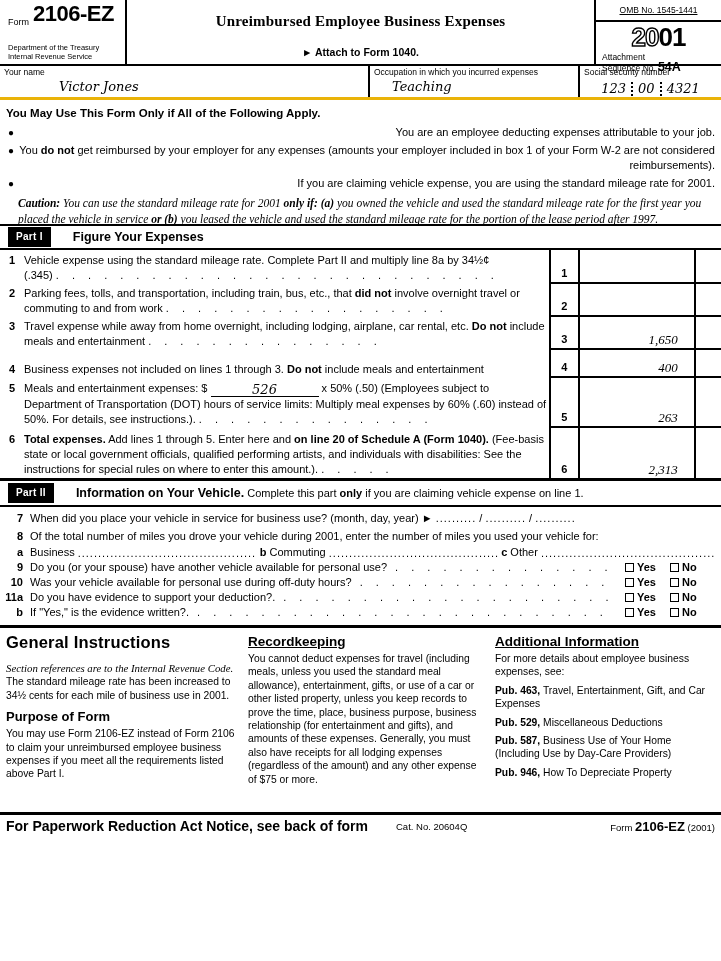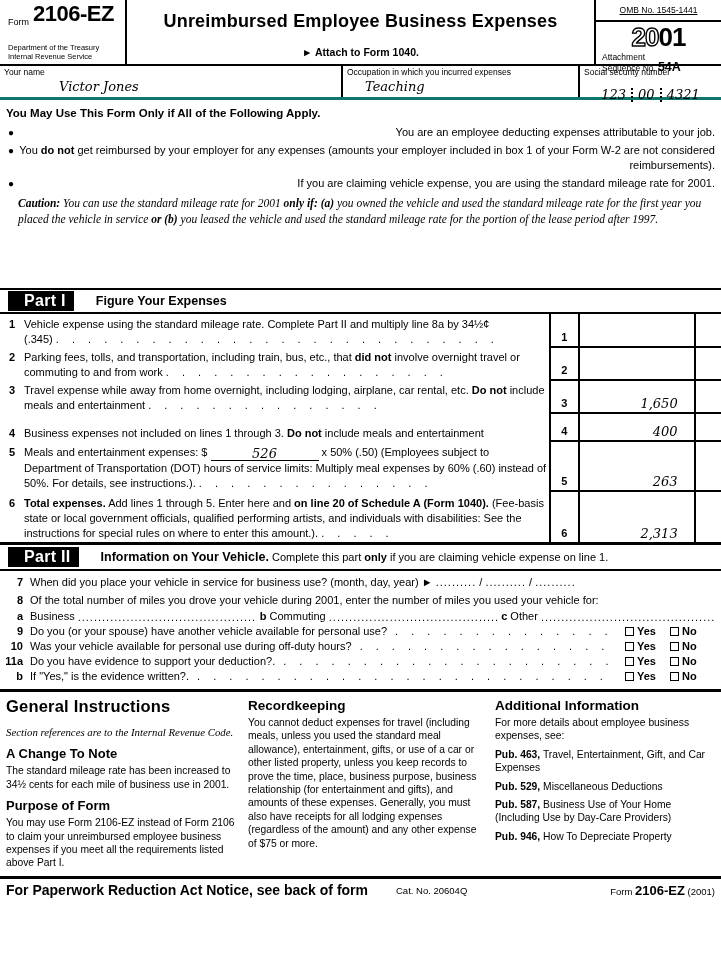--- a/index.html
+++ b/index.html
@@ -11,70 +11,70 @@
   
   .hdr{ display:flex; height:66px; border-bottom:2px solid #000; }
   .hdr-left{ width:127px; border-right:2px solid #000; padding:6px 4px 3px 8px;
              display:flex; flex-direction:column; justify-content:space-between; }
   .form-line{ display:flex; align-items:flex-start; gap:4px; }
   .form-word{ font-size:9px; padding-top:9px; }
   .form-number{ font-size:22px; font-weight:bold; letter-spacing:-0.5px; }
   .agency{ font-size:7.5px; line-height:9px; }
   .hdr-center{ flex:1; display:flex; flex-direction:column; justify-content:space-between;
                padding:14px 6px 4px 6px; text-align:center; }
-  .main-title{ font-size:18px; font-weight:bold; letter-spacing:0.2px; }
+  .main-title{ font-size:15px; font-weight:bold; letter-spacing:0.2px;font-family:Liberation Serif, serif; }
   .attach-note{ font-size:10.5px; font-weight:bold; }
   .hdr-right{ width:127px; border-left:2px solid #000; display:flex; flex-direction:column; }
   .omb{ font-size:8.5px; text-align:center; padding:3px 2px 2px 2px; border-bottom:2px solid #000;text-decoration:underline; }
   .year{ text-align:center; font-size:26px; font-weight:bold; line-height:26px; padding-top:2px; letter-spacing:-1px; }
   .year-outline{ color:#fff; -webkit-text-stroke:1.4px #000; text-shadow:0 0 0 #000; }
   .attach-seq{ font-size:8.5px; line-height:10px; padding:2px 0 0 6px; }
   .seq-no{ font-size:12.5px; font-weight:bold; margin-left:2px; }
 
   
-  .idrow{ display:flex; height:34px; border-bottom:3px solid #0f766e;gap:27px; }
+  .idrow{ display:flex; height:34px; border-bottom:3px solid #eab308; }
   .idcell{ padding:1px 4px; position:relative; }
   .idlabel{ font-size:8.5px; line-height:10px; }
   .id-name{ flex:1; }
   .id-occ{ width:210px; border-left:2px solid #000; }
   .id-ssn{ width:143px; border-left:2px solid #000; }
   .hand{ font-family:"DejaVu Serif",serif; font-style:italic; font-size:13px; }
   .id-val{ margin:2px 0 0 55px; }
   .id-val-occ{ margin:2px 0 0 18px; }
-  .ssn-val{ display:flex; justify-content:center; align-items:center; gap:5px; margin-top:10px;font-style:italic; }
+  .ssn-val{ display:flex; justify-content:center; align-items:center; gap:5px; margin-top:4px;font-style:italic; }
   .ssn-dots{ display:inline-block; width:0; height:14px; border-left:2px dotted #000; }
 
   
-  .elig{ padding:6px 6px 4px 6px; height:188px; }
+  .elig{ padding:6px 6px 4px 6px; height:124px; }
   .elig-h{ font-weight:bold; font-size:11.5px; margin-bottom:4px; }
   .bullet-row{ display:flex; margin-bottom:2px; }
   .bullet{ width:12px; font-size:10px; flex:none; padding-left:2px; }
   .bullet-text{ flex:1; line-height:15.5px;text-align:right; }
   .caution{ font-style:italic; margin:4px 0 0 12px; line-height:16px; font-family:"Liberation Serif","DejaVu Serif",serif; font-size:11.5px;}
   .caution b{ font-weight:bold; }
 
   
   .part-hdr{ display:flex; align-items:center; height:26px; padding:0 0 0 8px; border-bottom:2px solid #000; }
-  .part-box{ background:#000; color:#fff; font-weight:bold; font-size:16px;
-             padding:2px 8px 3px 16px; letter-spacing:0.3px; flex:none; }
+  .part-box{ background:#000; color:#fff; font-weight:bold; font-size:10px;
+             padding:2px 8px 3px 8px; letter-spacing:0.3px; flex:none; }
   .part-title{ font-weight:bold; font-size:12.5px; margin-left:22px; }
   .part-title-rest{ font-weight:normal; font-size:11px; }
   .part-title-rest b{ font-weight:bold; }
 
   
   .p1table{ border-bottom:3px solid #000; }
   .p1row{ display:flex; }
   .p1text{ width:563px; display:flex; flex-direction:column; justify-content:flex-end; padding:1px 2px 1px 0; overflow:hidden; }
   .tflex{ display:flex; }
   .itemnum{ width:24px; flex:none; font-weight:bold; text-align:center; }
   .para{ flex:1; line-height:15px; }
   .p1num,.p1amt,.p1cents{ border-left:2px solid #000; border-bottom:2px solid #000;
                           display:flex; align-items:flex-end; }
   .p1num{ width:30px; justify-content:center; font-weight:bold; padding-bottom:1px; }
-  .p1amt{ width:118px; justify-content:flex-end; padding:0 16px 1px 8px; }
+  .p1amt{ width:118px; justify-content:flex-end; padding:0 16px 1px 8px;font-family:Liberation Serif, serif; }
   .p1cents{ width:28px; }
   .h34{height:34px}.h33{height:33px}.h28{height:28px}.h50{height:50px}
   .lastrow .p1num,.lastrow .p1amt,.lastrow .p1cents{ border-bottom:none; }
   .ldr{ display:inline-block; overflow:hidden; white-space:nowrap; height:12px;
         vertical-align:-1px; word-spacing:8px; letter-spacing:1px; }
   .lw450{max-width:450px}.lw290{max-width:290px}.lw240{max-width:240px}.lw70{max-width:70px}
   .inline-amt{ display:inline-block; width:108px; border-bottom:1.5px solid #000; text-align:center;
                line-height:12px; vertical-align:-2px; }
 
   
@@ -87,21 +87,21 @@
   .flex-ldr{ flex:1; overflow:hidden; white-space:nowrap; word-spacing:8px; letter-spacing:1px; margin:0 8px; height:13px; }
   .yn{ flex:none; width:45px; display:flex; align-items:center; gap:3px; font-weight:bold; }
   .cbx{ width:9px; height:9px; border:1.7px solid #000; flex:none; display:inline-block; }
   .sub8{ display:flex; align-items:center; }
 
   
   .instr{ display:flex; padding:5px 6px 0 6px; height:187px; gap:10px; font-size:10.3px; line-height:13.4px; border-bottom:3px solid #000; }
   .icol1{ width:232px; } .icol2{ width:237px; } .icol3{ flex:1; }
   .ih-big{ font-size:16.5px; font-weight:bold; line-height:19px; margin-bottom:10px; letter-spacing:0.2px; }
   .ih{ font-size:13px; font-weight:bold; line-height:16px; margin:7px 0 2px 0; }
-  .ih-first{ margin-top:1px; }
+  .ih-first{ margin-top:1px;text-decoration:underline; }
   .iserif{ font-style:italic; font-family:"Liberation Serif","DejaVu Serif",serif; font-size:10.8px; }
   .pub{ margin-top:5px; }
   .pub b{ font-weight:bold; }
 
   
   .footer{ display:flex; align-items:flex-start; padding:4px 6px 0 6px; }
   .foot-left{ font-weight:bold; font-size:14px; flex:none; width:390px; }
   .foot-cat{ font-size:9.5px; flex:1; }
   .foot-right{ flex:none; font-size:9.5px; }
   .foot-formnum{ font-size:13px; font-weight:bold; }
@@ -340,21 +340,20 @@
           <span class="cbx"></span>
           <span>No</span>
         </span>
     </div>
   </div>
 
   <div class="instr">
     <div class="icol1">
       <div class="ih-big">General Instructions</div>
       <div class="iserif">Section references are to the Internal Revenue Code.</div>
-      <div class="ih">A Change To Note</div>
       <div>The standard mileage rate has been increased to 34½ cents for each mile of business use in 2001.</div>
       <div class="ih">Purpose of Form</div>
       <div>You may use Form 2106-EZ instead of Form 2106 to claim your unreimbursed employee business expenses if you meet all the requirements listed above Part I.</div>
     </div>
     <div class="icol2">
       <div class="ih ih-first" style="font-size:13.5px">Recordkeeping</div>
       <div>You cannot deduct expenses for travel (including meals, unless you used the standard meal allowance), entertainment, gifts, or use of a car or other listed property, unless you keep records to prove the time, place, business purpose, business relationship (for entertainment and gifts), and amounts of these expenses. Generally, you must also have receipts for all lodging expenses (regardless of the amount) and any other expense of $75 or more.</div>
     </div>
     <div class="icol3">
       <div class="ih ih-first" style="font-size:13.5px">Additional Information</div>

